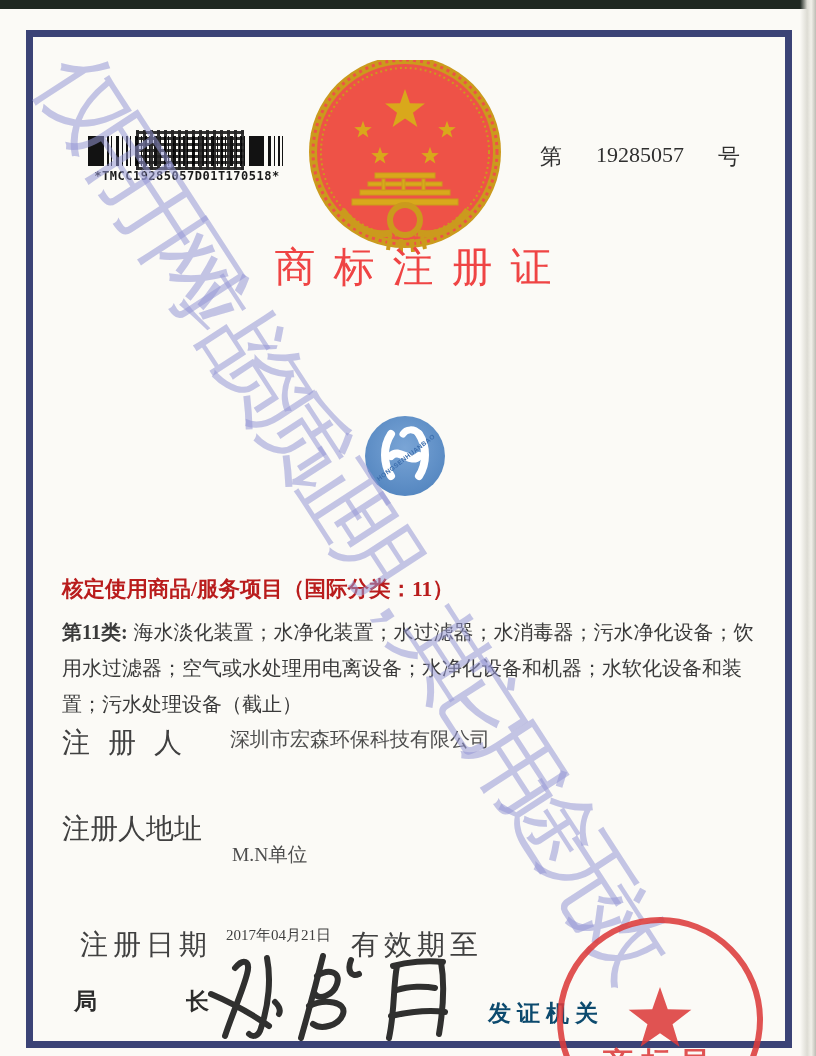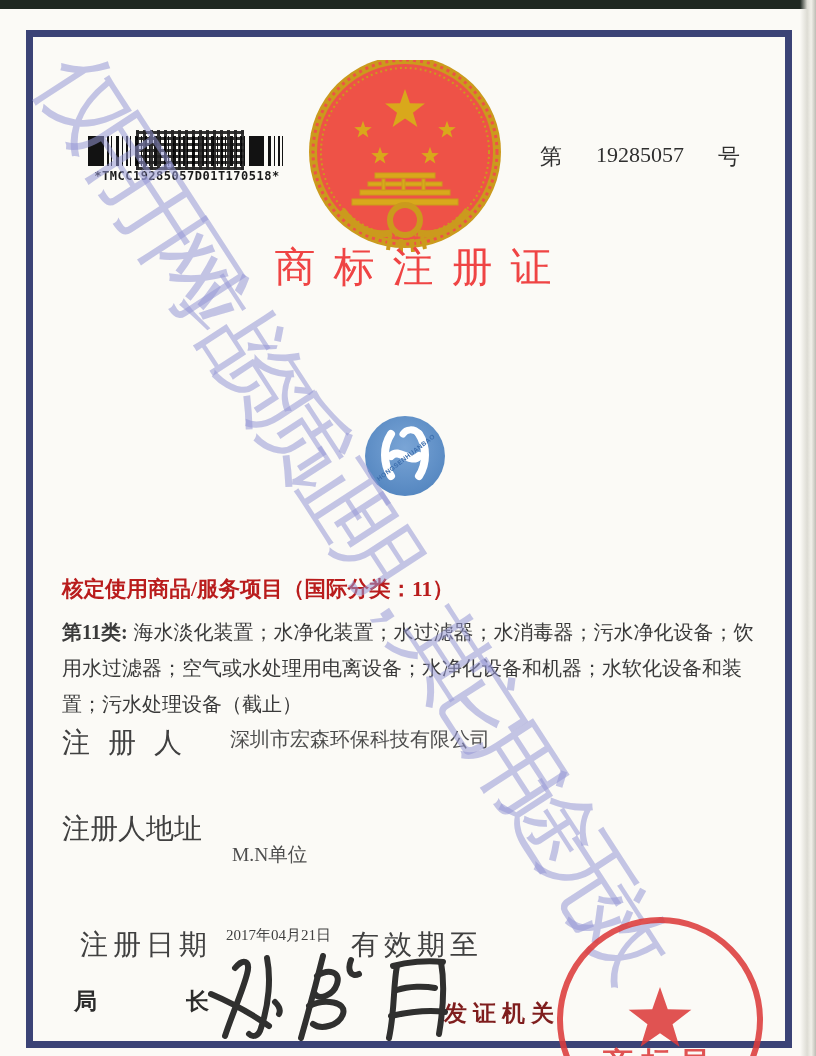--- a/index.html
+++ b/index.html
@@ -54,21 +54,21 @@
   .row-address { top:810px; }
   .row-dates { top:926px; align-items:flex-start;margin-left:18px; }
   .lbl { font-weight:400; font-size:28px; color:#404040; white-space:nowrap; }
   .lbl.sp18 { letter-spacing:18px; }
   .lbl.sp5 { letter-spacing:5px; }
   .val { font-size:20px; color:#4d4d4d; margin-left:30px; line-height:1.55; }
   .addr-val { width:618px; font-size:19.5px; }
   .date-val { font-size:15px; color:#3f3f3f; margin:0 20px 0 14px; white-space:nowrap; }
   .director { position:absolute; top:986px; z-index:2; font-size:23px; font-weight:700; color:#2c2c2c; }
   .d1 { left:74px; } .d2 { left:186px; }
-  .issuer { position:absolute; left:444px; top:998px; z-index:2; font-size:23px; font-weight:600; letter-spacing:6px; color:#7f1d1d; }
+  .issuer { position:absolute; left:488px; top:998px; z-index:2; font-size:23px; font-weight:600; letter-spacing:6px; color:#0c4a6e; }
   
   .watermark {
     position:absolute; left:112px; top:30px; z-index:5; pointer-events:none;
     transform:rotate(57deg); transform-origin:0 0;
     font-size:92px; letter-spacing:-26px; white-space:nowrap;
     color:rgba(149,151,213,0.55); font-weight:500;
   }
 </style>
 </head>
 <body>

